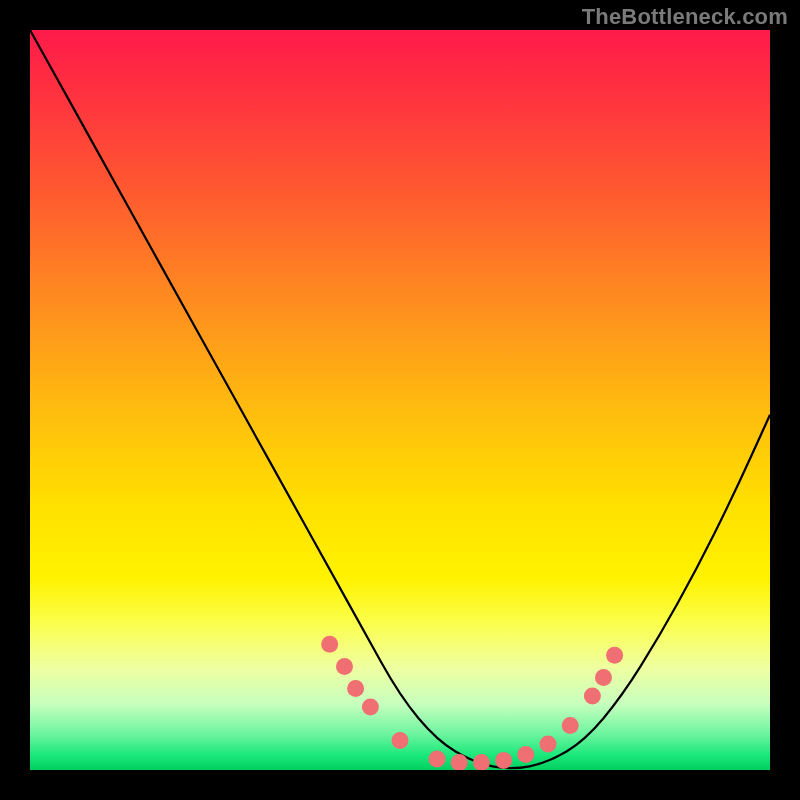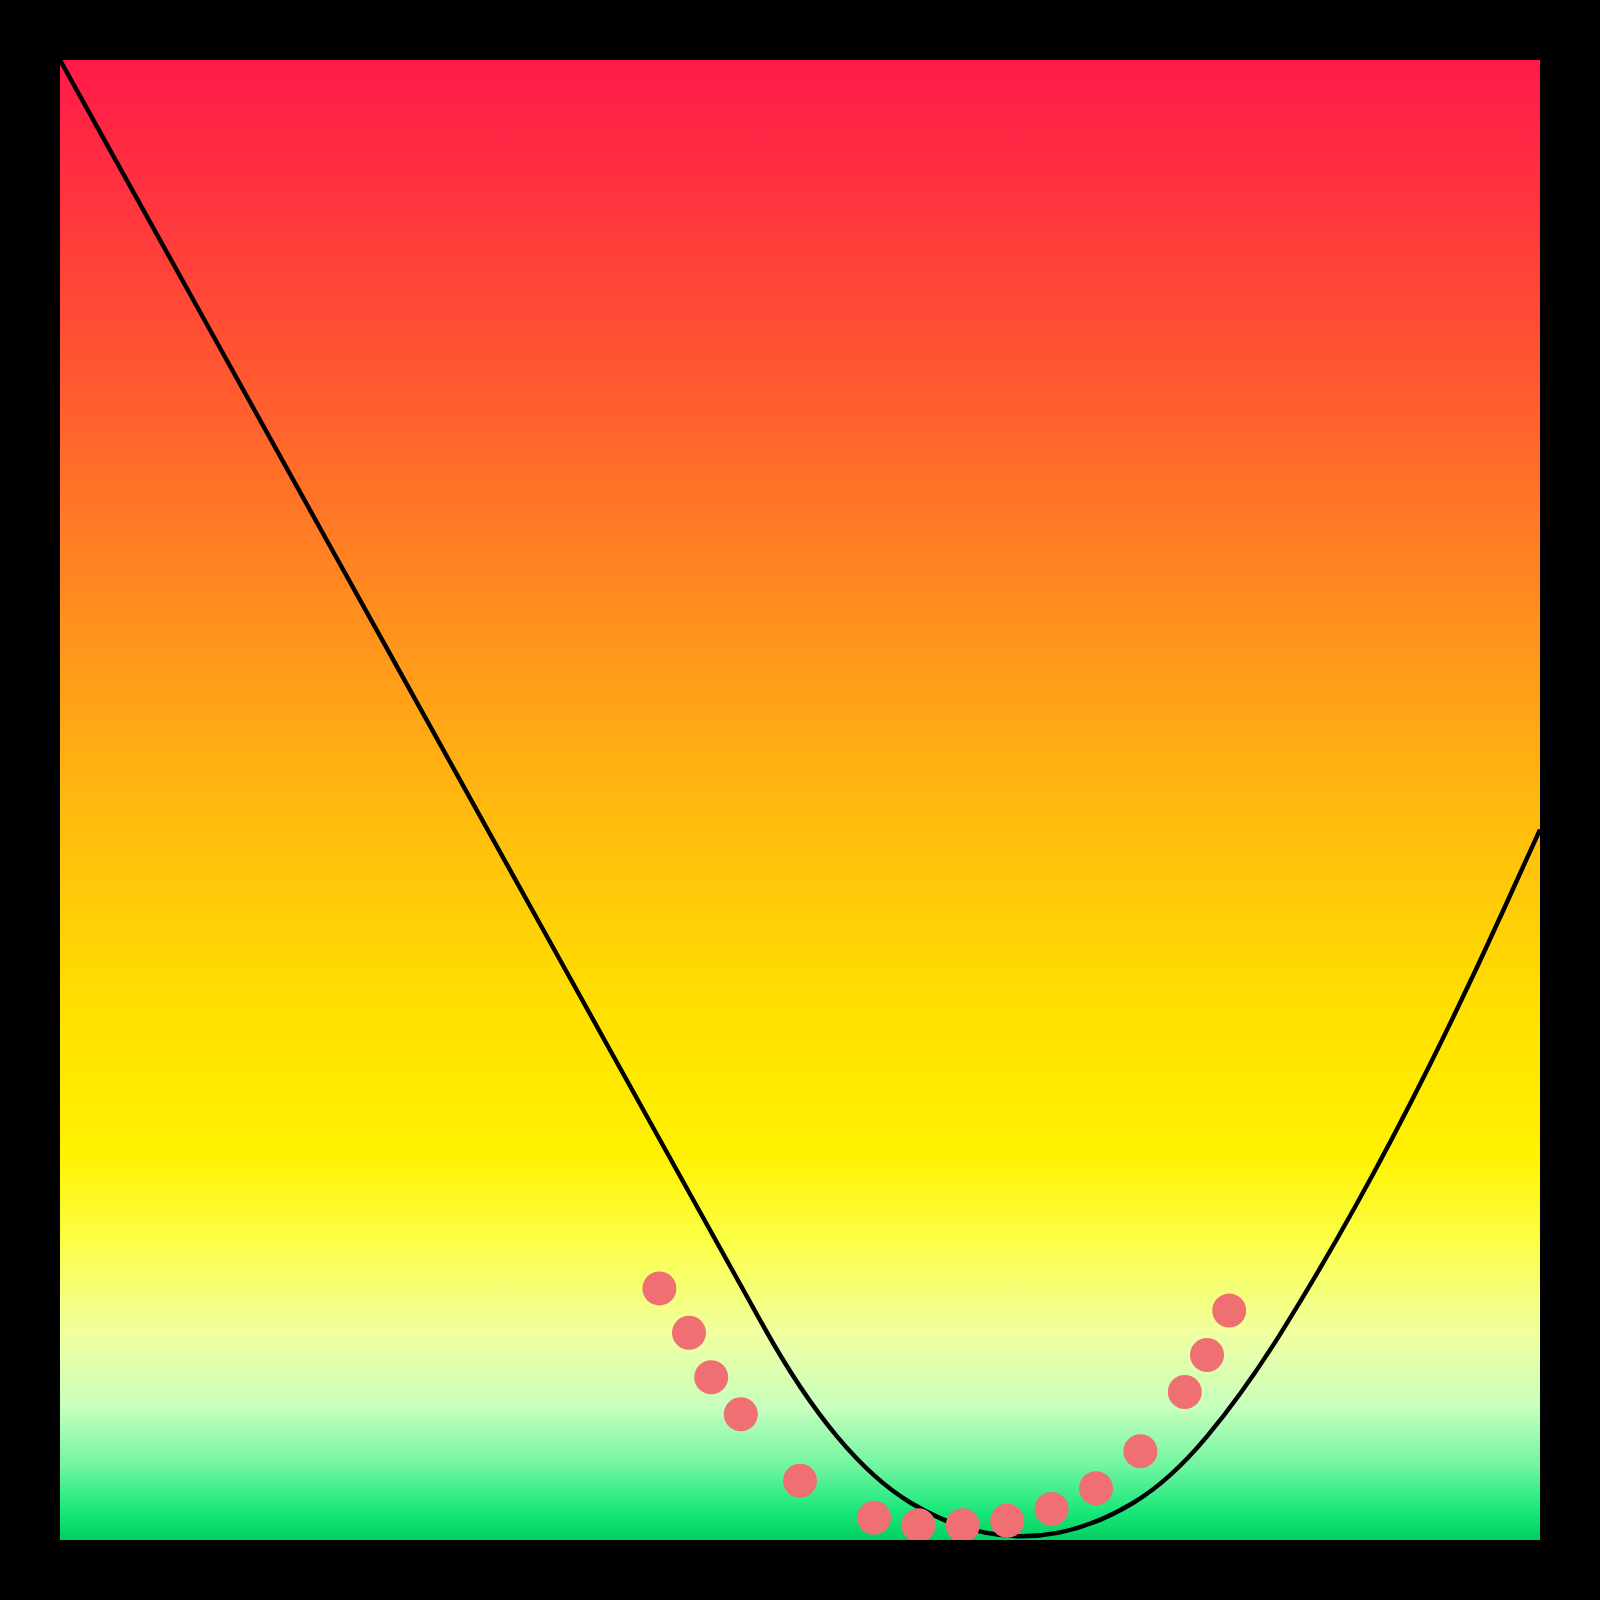--- a/index.html
+++ b/index.html
@@ -81,13 +81,14 @@
           <circle cx="473.6" cy="730.38" r="8.5" fill="#ef6f72"></circle>
           <circle cx="495.8" cy="724.46" r="8.5" fill="#ef6f72"></circle>
           <circle cx="518" cy="714.1" r="8.5" fill="#ef6f72"></circle>
           <circle cx="540.1999999999999" cy="695.6" r="8.5" fill="#ef6f72"></circle>
           <circle cx="562.4" cy="666" r="8.5" fill="#ef6f72"></circle>
           <circle cx="573.5" cy="647.5" r="8.5" fill="#ef6f72"></circle>
           <circle cx="584.6" cy="625.3" r="8.5" fill="#ef6f72"></circle>
         </g>
     </svg>
   </div>
+  <div class="watermark">TheBottleneck.com</div>
 </div>
 
 </body></html>

